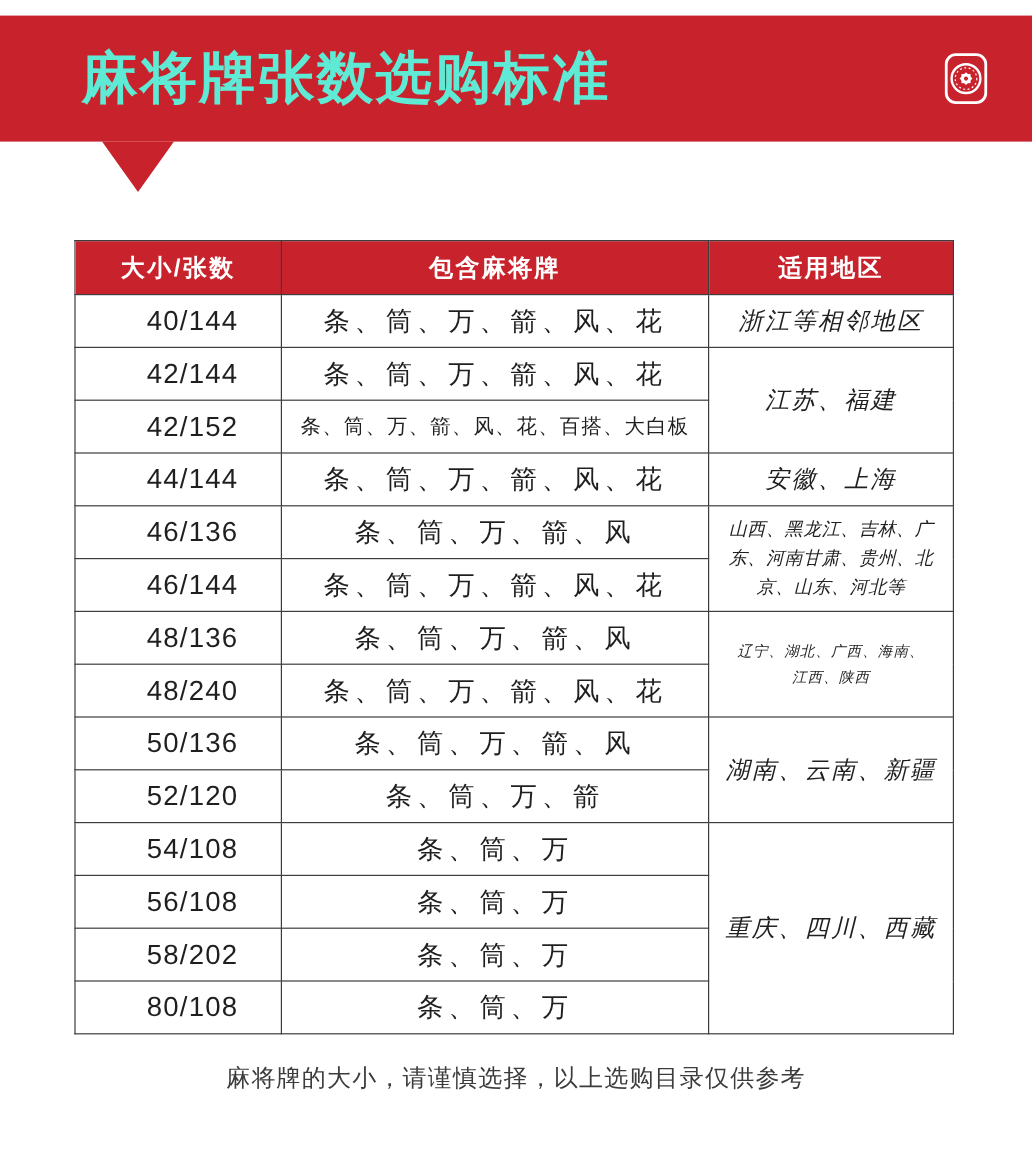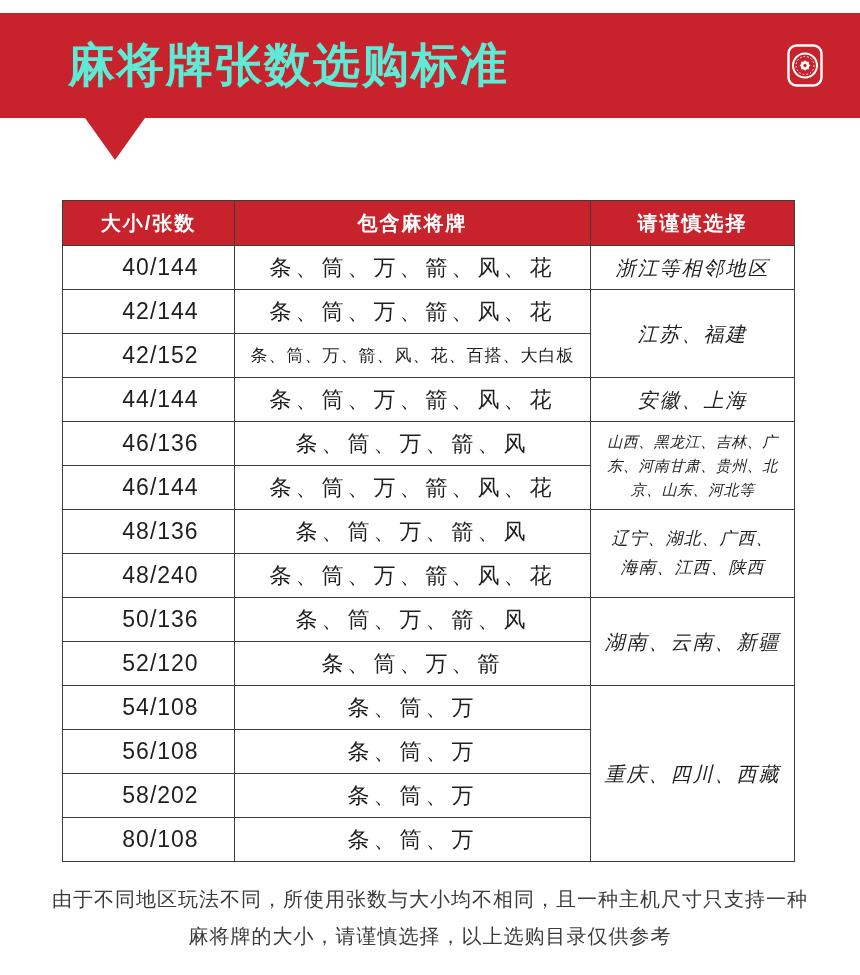--- a/index.html
+++ b/index.html
@@ -65,21 +65,21 @@
     font-size:20px;
     font-weight:bold;
     letter-spacing:2px;
     height:45px;
   }
   .standards tbody td{height:44px;color:var(--ink);}
   td.size-cell{font-size:23px;letter-spacing:1px;padding-left:24px;}
   td.tiles-cell{font-size:22px;letter-spacing:4px;}
   td.tiles-cell.small{font-size:17px;letter-spacing:1px;}
   td.region-cell{font-size:20px;letter-spacing:2px;line-height:1.5;font-style:italic;}
-  td.region-cell.mid{font-size:17px;letter-spacing:1px;line-height:1.7;padding:0 20px;}
+  td.region-cell.mid{font-size:12px;letter-spacing:1px;line-height:1.7;padding:0 20px;}
   td.region-cell.small{font-size:15px;letter-spacing:0.5px;line-height:1.6;padding:0 4px;}
   
   .footer{
     position:absolute;
     top:881px;left:0;right:0;
     text-align:center;
     font-size:20px;
     color:#3c3c3c;
     letter-spacing:1px;
     line-height:37px;
@@ -106,21 +106,21 @@
 <table class="standards">
   <colgroup>
     <col style="width:172px">
     <col style="width:356px">
     <col style="width:204px">
   </colgroup>
   <thead>
     <tr>
       <th>大小/张数</th>
       <th>包含麻将牌</th>
-      <th>请谨慎选择</th>
+      <th>适用地区</th>
     </tr>
   </thead>
   <tbody id="standards-body">
       <tr>
         <td class="size-cell">40/144</td>
         <td class="tiles-cell">条、筒、万、箭、风、花</td>
         <td class="region-cell">浙江等相邻地区</td>
       </tr>
       <tr>
         <td class="size-cell">42/144</td>
@@ -177,15 +177,14 @@
         <td class="tiles-cell">条、筒、万</td>
       </tr>
       <tr>
         <td class="size-cell">80/108</td>
         <td class="tiles-cell">条、筒、万</td>
       </tr>
     </tbody>
 </table>
 
 <div class="footer">
-  <div>由于不同地区玩法不同，所使用张数与大小均不相同，且一种主机尺寸只支持一种</div>
   <div>麻将牌的大小，请谨慎选择，以上选购目录仅供参考</div>
 </div>
 
 </body></html>

